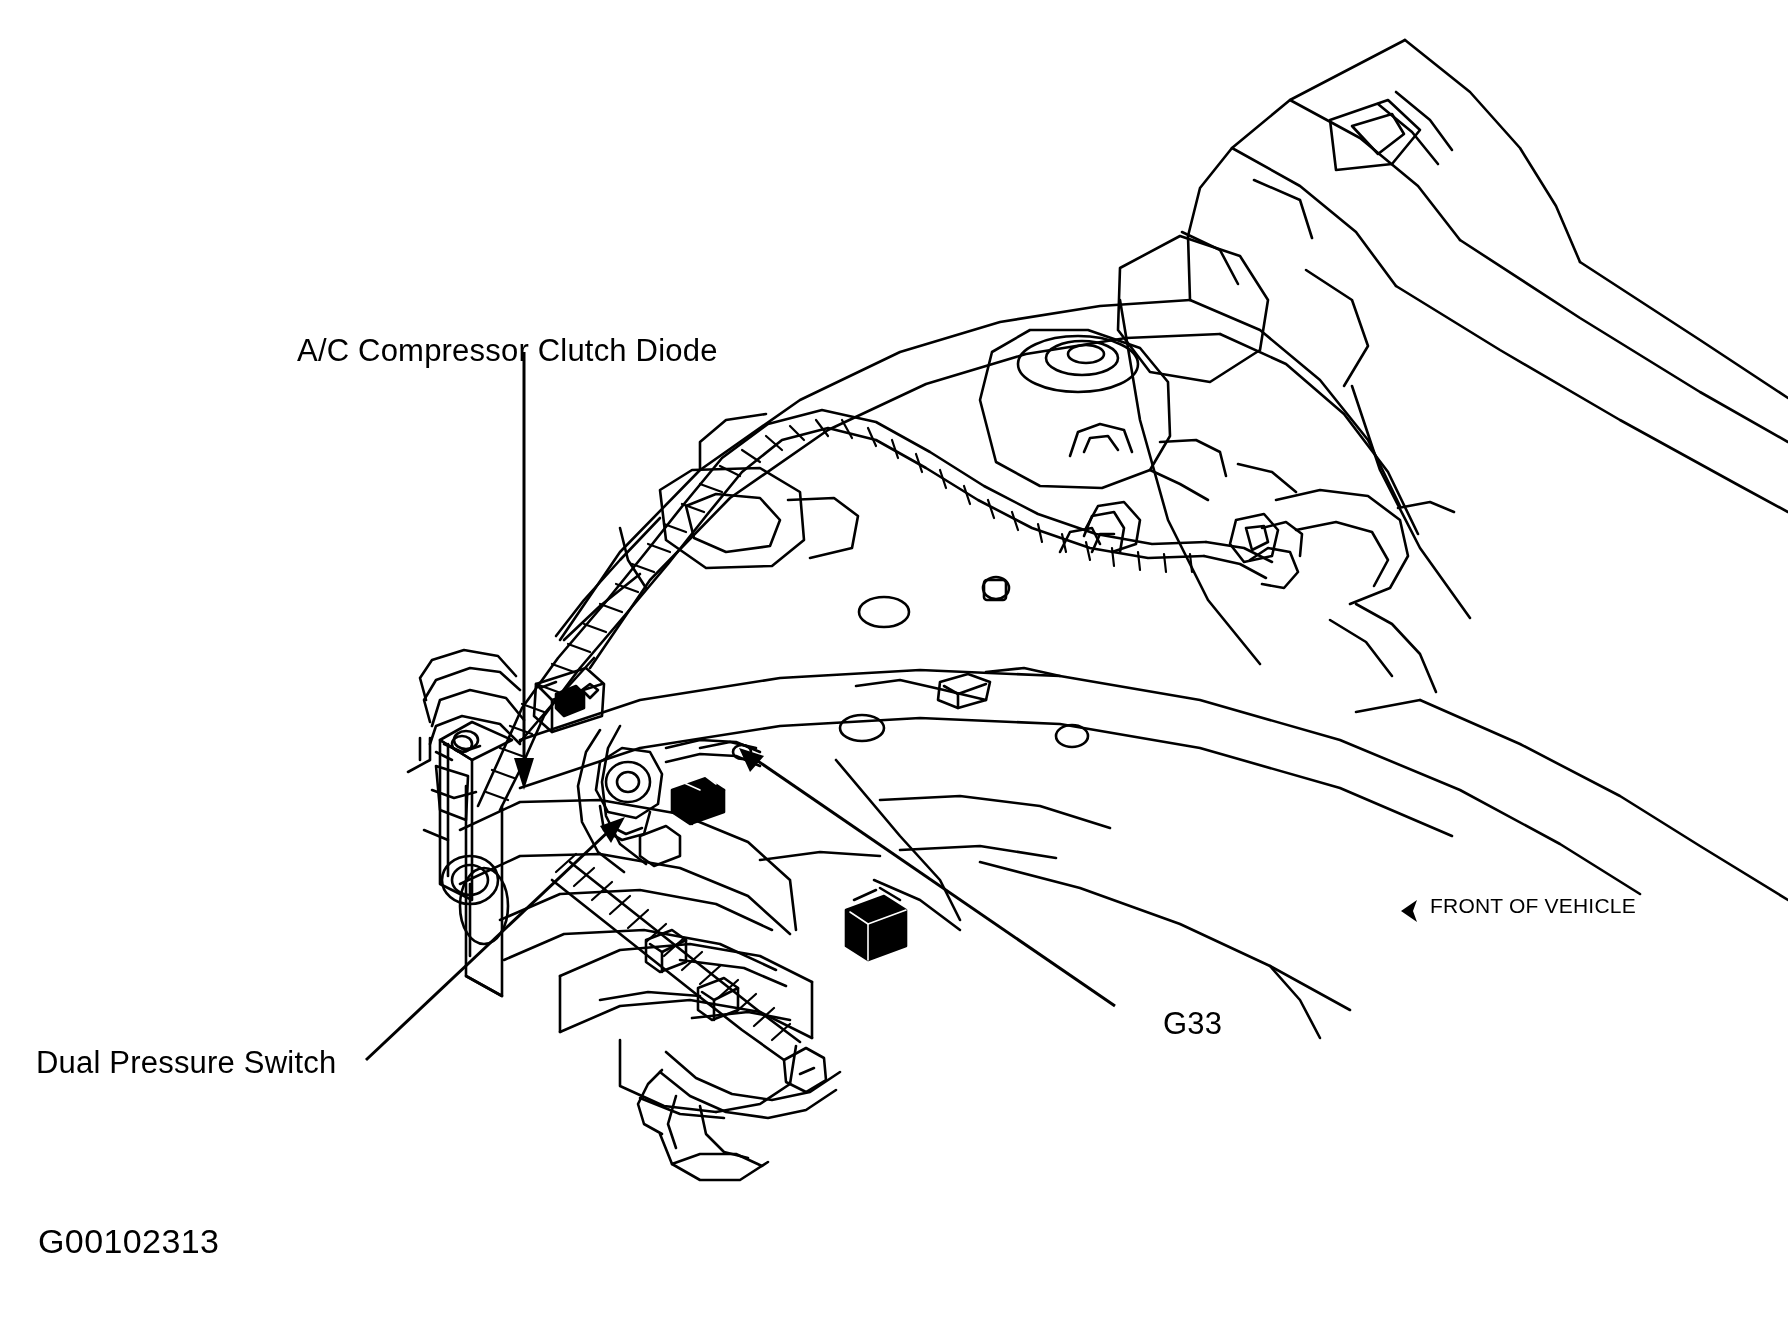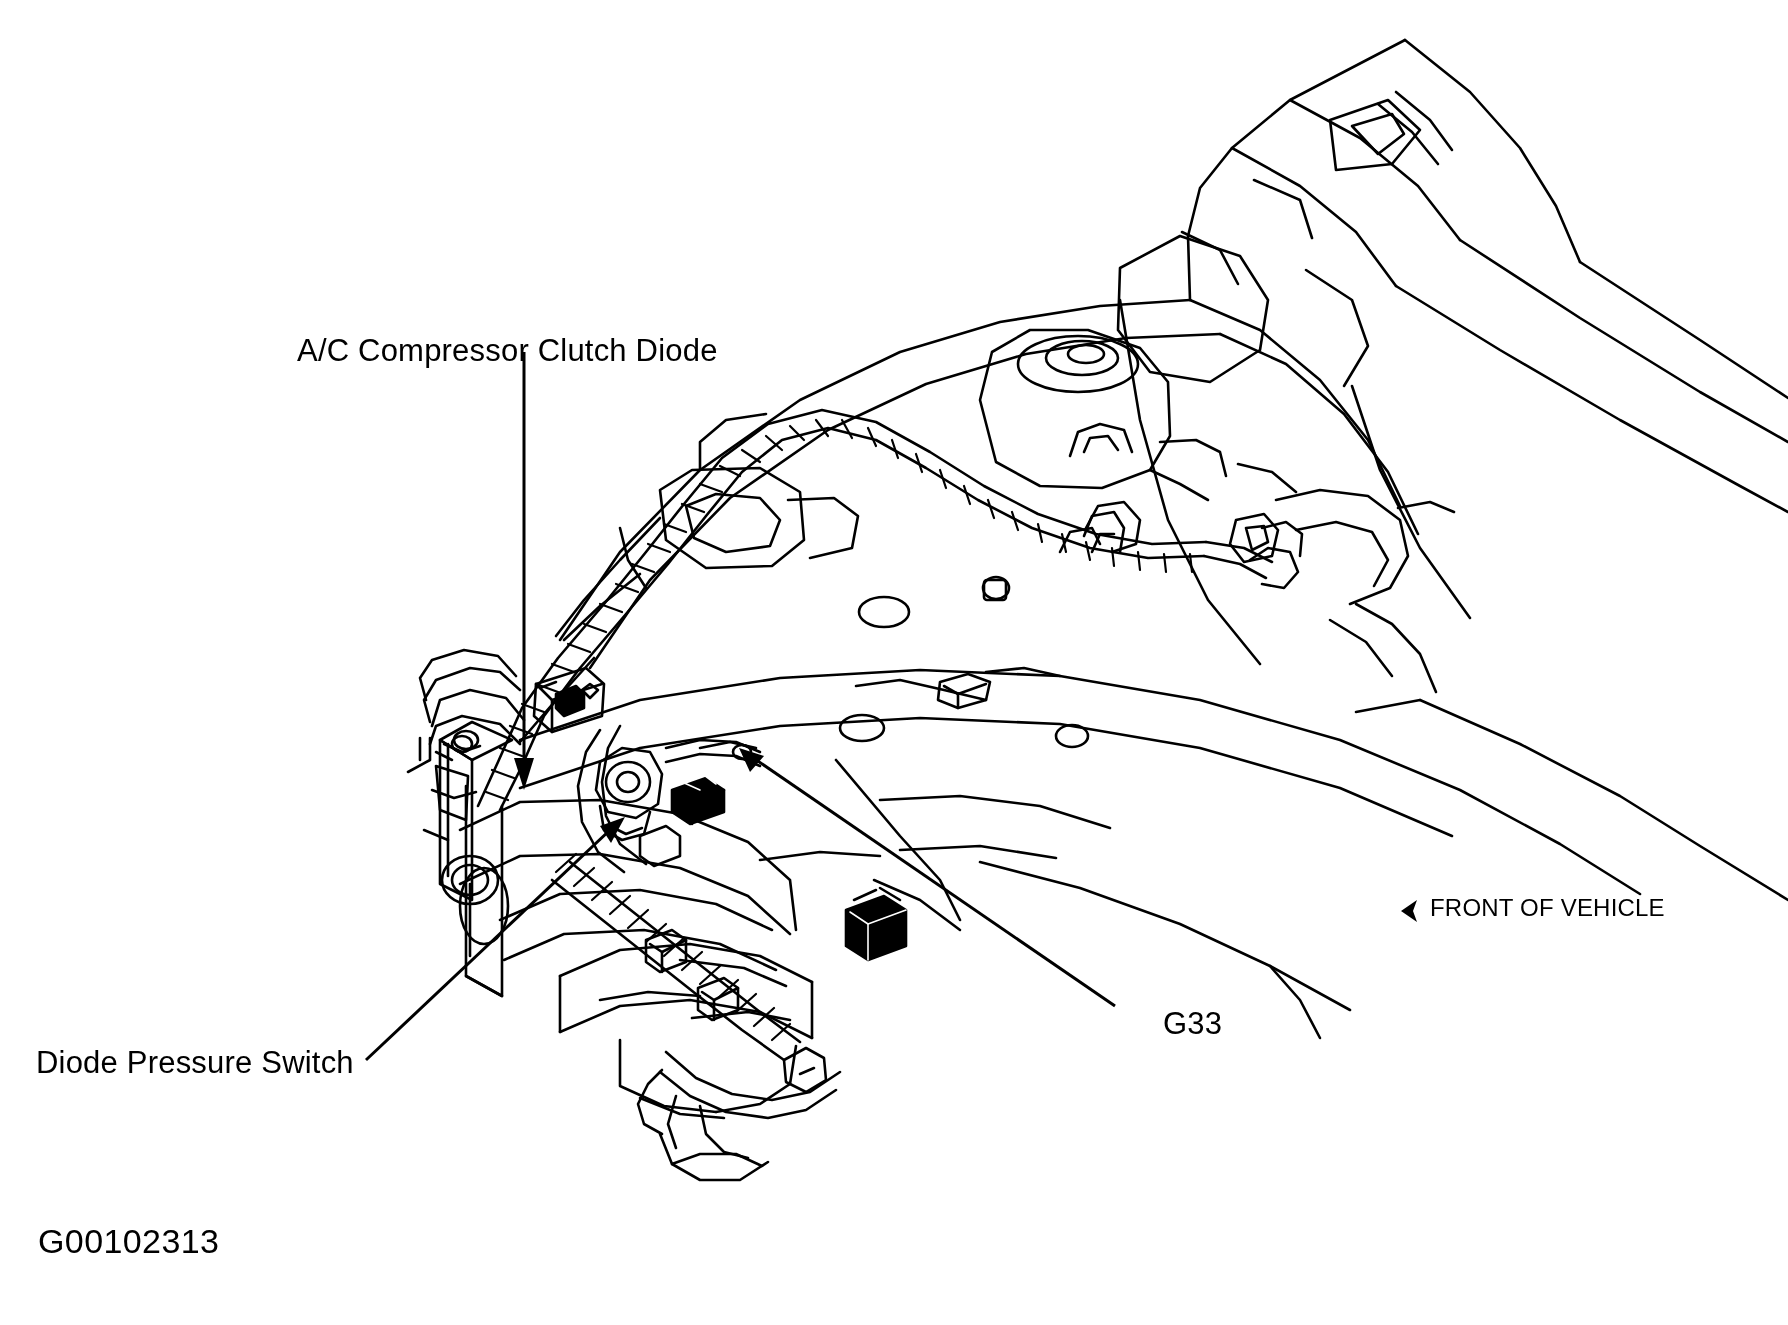--- a/index.html
+++ b/index.html
@@ -26,21 +26,21 @@
     position: absolute;
     color: #000000;
     font-family: "Liberation Sans", sans-serif;
     white-space: nowrap;
     font-size: 31px;
     letter-spacing: 0.2px;
   }
   #label-diode { left: 297px; top: 313px; margin-top: 20px; }
   #label-switch { left: 36px; top: 1045px; }
   #label-g33 { left: 1119px; top: 1006px; margin-left: 44px; }
-  #label-front { left: 1430px; top: 894px; font-size: 24px; }
+  #label-front { left: 1430px; top: 894px; font-size: 21px; }
   #label-figure-id {
     left: 38px; top: 1222px;
     font-size: 34px;
     letter-spacing: 0.4px;
   }
   #front-arrow {
     position: absolute;
     left: 1399px;
     top: 898px;
     width: 28px;
@@ -326,21 +326,21 @@
       <polygon points="739,748 764,756 750,772"></polygon>
     </g>
   </svg>
 
   <svg id="front-arrow" viewBox="0 0 28 26" xmlns="http://www.w3.org/2000/svg">
     <polygon points="2,13 18,2 14,13 18,24" fill="#000000"></polygon>
   </svg>
 
   <div class="label" id="label-diode">A/C Compressor Clutch Diode</div>
 
-  <div class="label" id="label-switch">Diode Pressure Switch</div>
+  <div class="label" id="label-switch">Dual Pressure Switch</div>
 
   <div class="label" id="label-g33">G33</div>
 
   <div class="label" id="label-front">FRONT OF VEHICLE</div>
 
   <div class="label" id="label-figure-id">G00102313</div>
 
 </div>
 
 </body></html>

